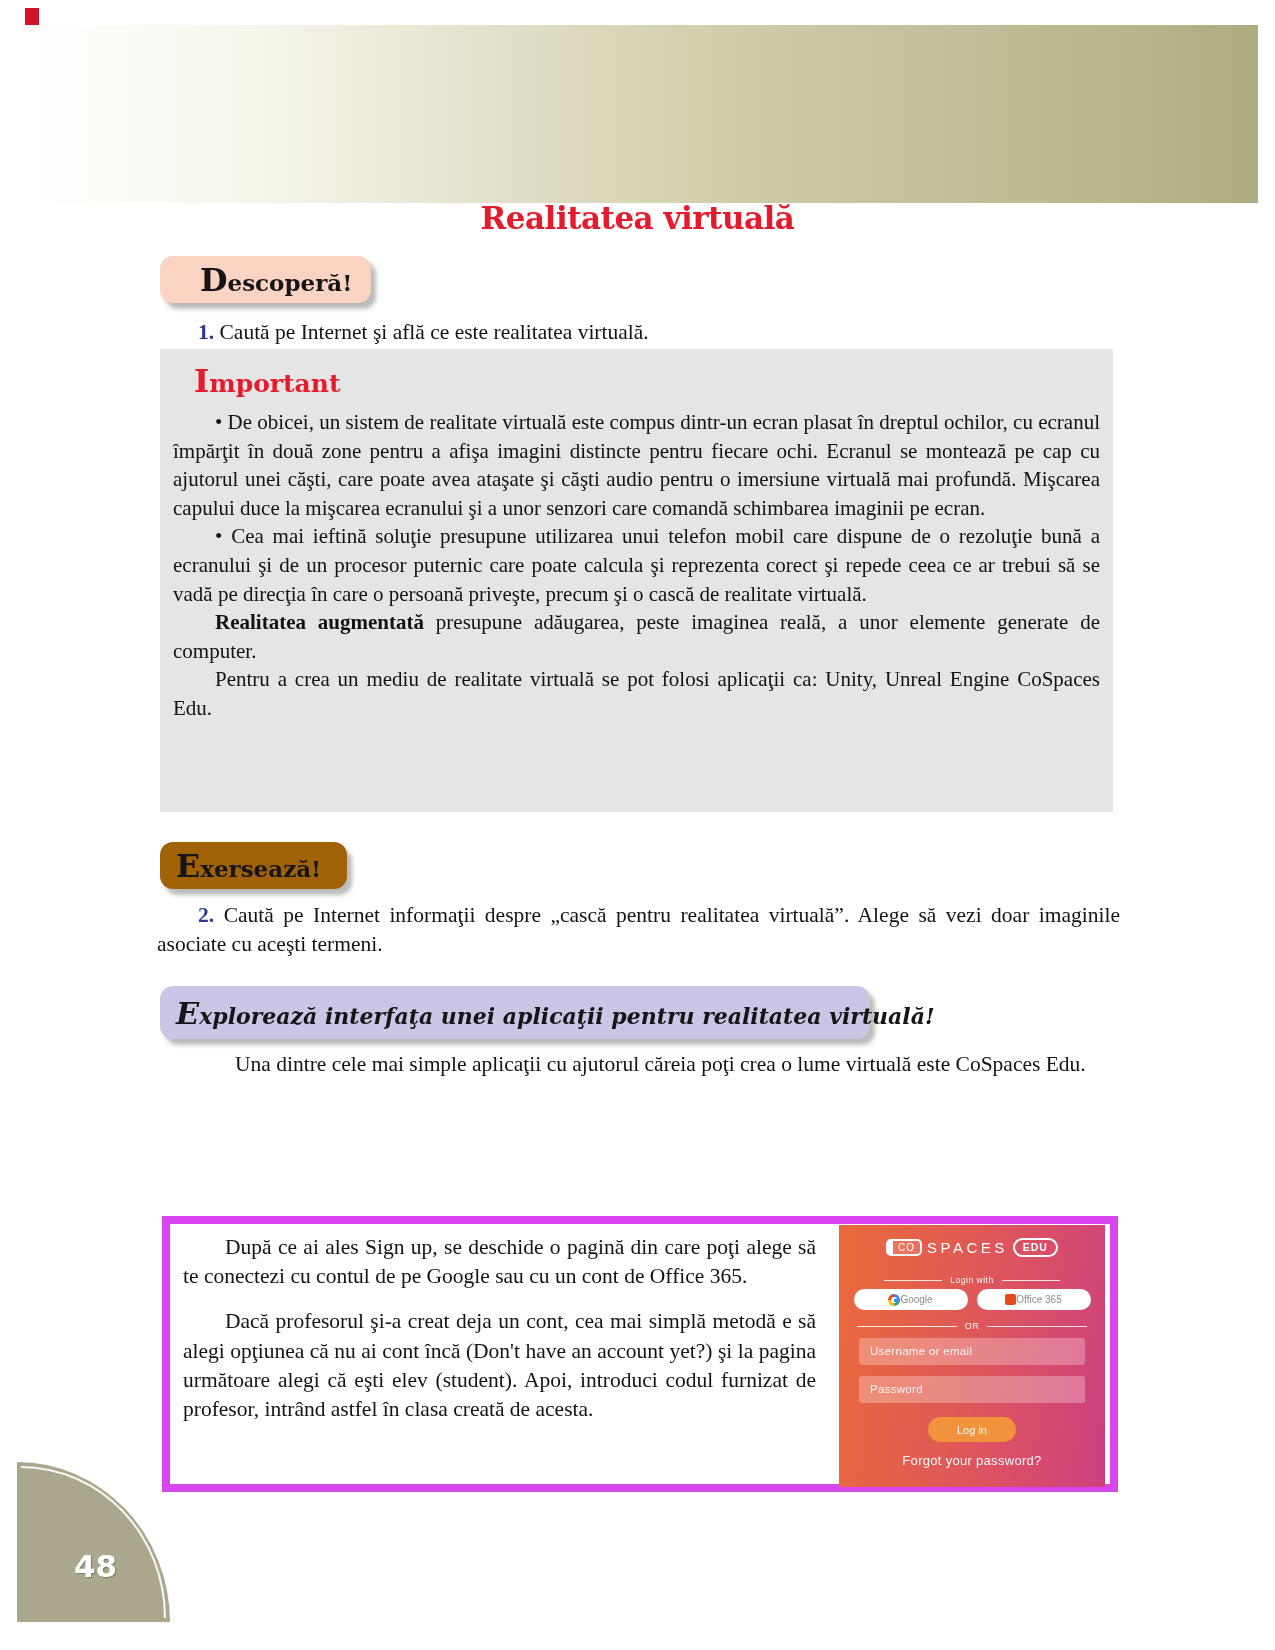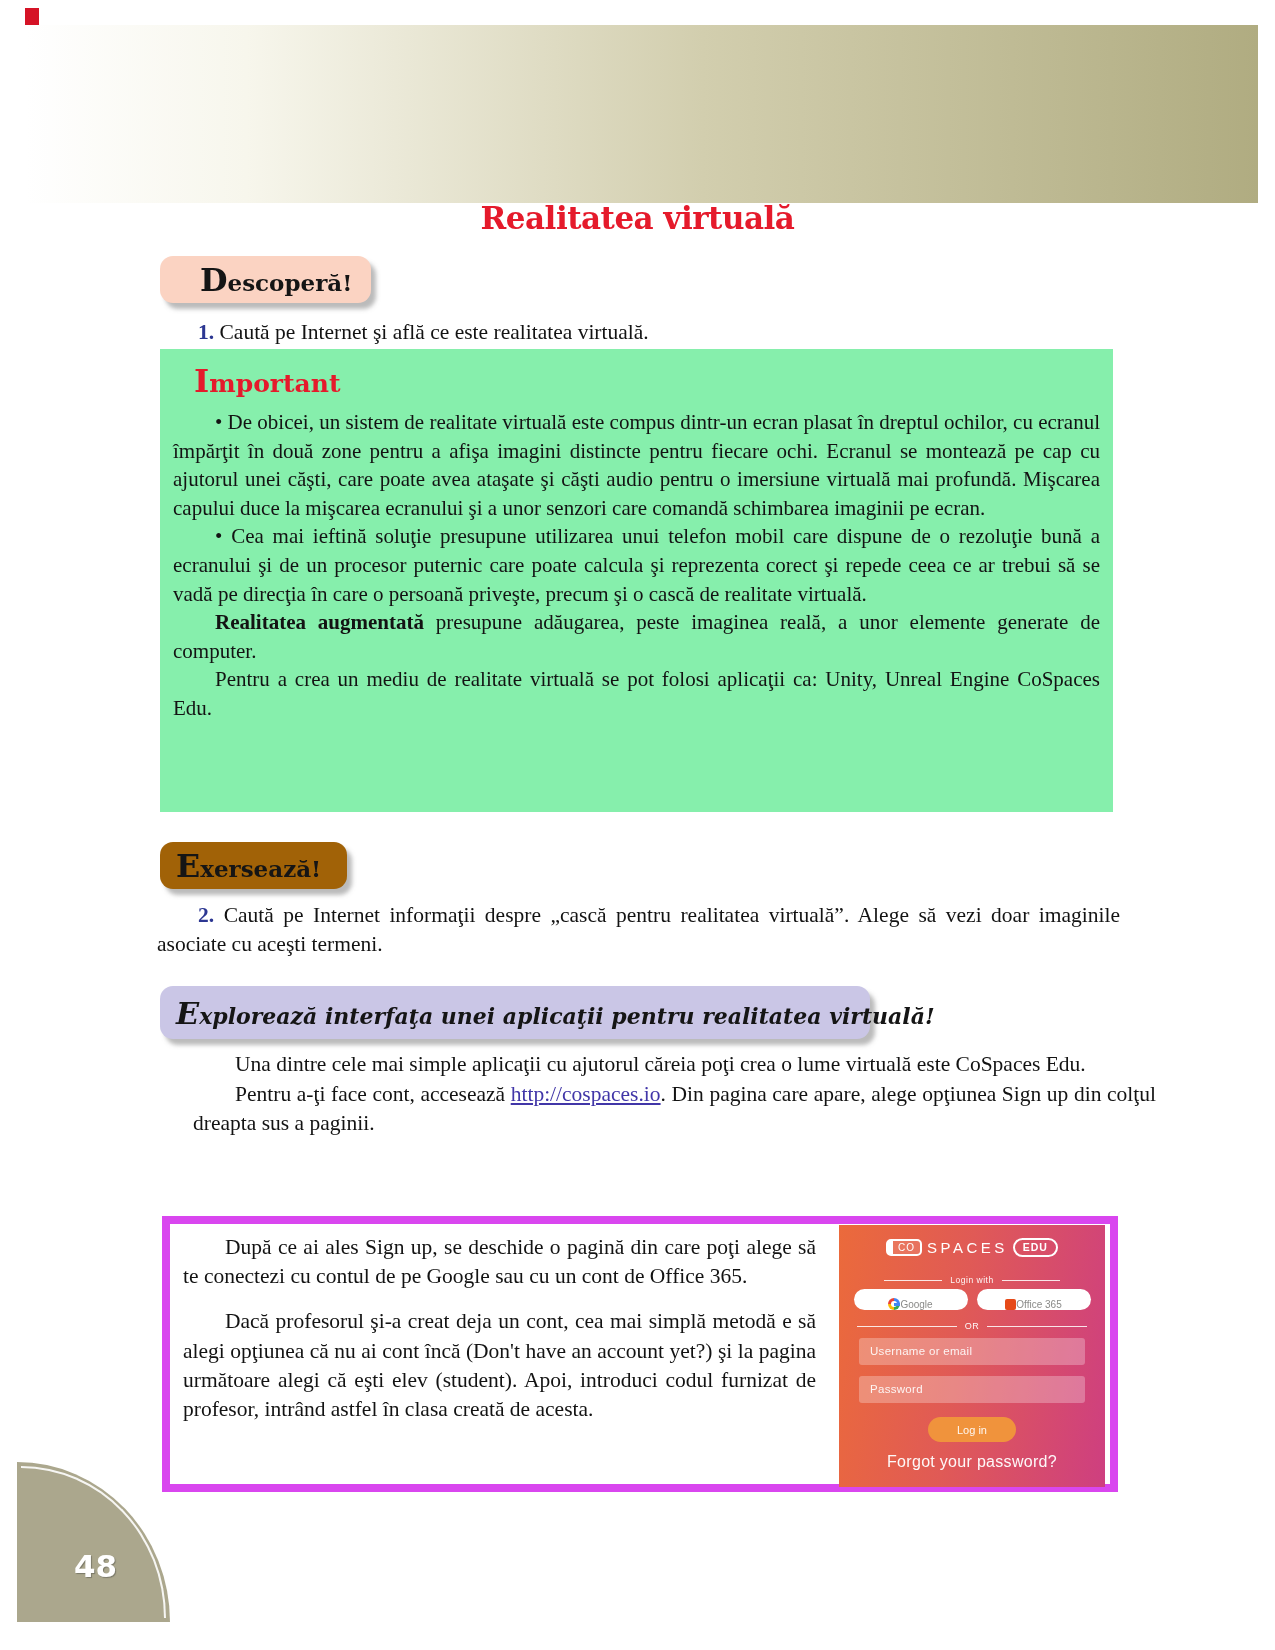--- a/index.html
+++ b/index.html
@@ -18,21 +18,21 @@
   .badge-label::first-letter{font-size:1.38em;}
   .badge-descopera{left:160px;top:256px;width:155px;height:47px;background:#fbd3c2;font-size:23px;padding-left:40px;}
   .badge-exerseaza{left:160px;top:842px;width:155px;height:47px;background:#a16207;font-size:23px;}
   .badge-exploreaza{left:160px;top:986px;width:678px;height:53px;background:#cac6e6;font-size:22px;font-style:italic;}
 
   .task{position:absolute;left:157px;width:963px;margin:0;font-size:21.5px;line-height:29px;text-align:justify;text-indent:41px;}
   .task-1{top:318px;}
   .task-2{top:901px;}
   .num{color:#2c3792;font-weight:700;}
 
-  .important-box{position:absolute;left:160px;top:349px;width:953px;height:463px;background:#86efac;
+  .important-box{position:absolute;left:160px;top:349px;width:953px;height:463px;background:#e5e5e5;
     box-sizing:border-box;padding:6px 13px 0 13px;}
   .important-heading{margin:6px 0 8px 21px;font-family:"DejaVu Serif",serif;font-size:25px;font-weight:700;color:#e51a2b;}
   .important-heading::first-letter{font-size:1.3em;}
   .body-p{margin:0;font-size:21px;line-height:28.6px;text-align:justify;text-indent:42px;}
 
   .explore-text{position:absolute;left:157px;top:1050px;width:963px;margin-left:36px;}
   .explore-text .body-p{font-size:21.5px;line-height:29.5px;}
   .link{color:#4136a8;text-decoration:underline;cursor:pointer;}
 
   .info-box{position:absolute;left:162px;top:1216px;width:956px;height:276px;border:8px solid #d946ef;
@@ -50,34 +50,34 @@
   .cs-spaces{font-size:15px;letter-spacing:3.5px;font-weight:400;}
   .cs-edu{border:2px solid #fff;border-radius:11px;padding:0 8px;font-size:10.5px;font-weight:700;letter-spacing:1px;line-height:15px;}
   .cs-divider{position:absolute;left:0;width:100%;display:flex;align-items:center;justify-content:center;gap:8px;
     font-size:8.5px;letter-spacing:0.5px;color:rgba(255,255,255,0.95);}
   .cs-divider .line{height:1px;background:rgba(255,255,255,0.85);}
   .cs-div-login{top:50px;}
   .cs-div-login .line{width:58px;}
   .cs-div-or{top:96px;font-size:9px;}
   .cs-div-or .line{width:100px;}
   .cs-btnrow{position:absolute;top:64px;left:0;width:100%;display:flex;justify-content:center;gap:9px;}
-  .cs-btn{display:flex;align-items:flex-end;justify-content:center;width:114px;height:21px;border:none;
+  .cs-btn{display:flex;align-items:center;justify-content:center;width:114px;height:21px;border:none;
     border-radius:11px;background:#fff;color:#8a8a88;font-size:10px;font-family:"Liberation Sans",sans-serif;padding:0;cursor:pointer;}
   .g-icon{position:relative;width:12px;height:12px;border-radius:50%;
     background:conic-gradient(#4285f4 0 25%,#34a853 25% 50%,#fbbc05 50% 75%,#ea4335 75% 100%);}
   .g-icon::after{content:"";position:absolute;inset:3px;border-radius:50%;background:#fff;}
   .g-icon::before{content:"";position:absolute;top:5px;right:0;width:6px;height:3px;background:#4285f4;z-index:1;}
   .o-icon{width:11px;height:11px;background:#e64a19;border-radius:2px;}
   .cs-input{position:absolute;left:20px;width:226px;height:27px;border-radius:3px;background:rgba(255,255,255,0.28);
     color:rgba(255,255,255,0.9);font-size:11.5px;line-height:27px;padding-left:11px;box-sizing:border-box;letter-spacing:0.3px;}
   .cs-user{top:113px;}
   .cs-pass{top:151px;}
   .cs-login{position:absolute;top:192px;left:50%;transform:translateX(-50%);width:88px;height:25px;border:none;
     border-radius:12.5px;background:#f0933c;color:rgba(255,255,255,0.92);font-size:11px;font-family:"Liberation Sans",sans-serif;cursor:pointer;}
-  .cs-link{position:absolute;left:0;width:100%;text-align:center;font-size:16px;color:rgba(255,255,255,0.96);letter-spacing:0.3px;cursor:pointer;}
+  .cs-link{position:absolute;left:0;width:100%;text-align:center;font-size:13px;color:rgba(255,255,255,0.96);letter-spacing:0.3px;cursor:pointer;}
   .cs-forgot{top:228px;}
   .cs-noacct{top:249px;margin-top:36px;}
 
   .page-corner{position:absolute;left:17px;top:1462px;width:153px;height:160px;background:#aba78d;
     border-top-right-radius:100% 100%;}
   .page-corner::after{content:"";position:absolute;inset:4px;border-top-right-radius:100% 100%;
     border-top:2px solid #fff;border-right:2px solid #fff;opacity:0.9;}
   .page-number{position:absolute;left:57px;top:86px;font-family:"DejaVu Sans",sans-serif;font-weight:700;
     font-size:31px;color:#fff;text-shadow:1px 1px 1px rgba(90,90,80,0.6);}
 </style>
@@ -110,21 +110,20 @@
   </div>
 
   <p class="task task-2"><span class="num">2.</span> <span>Caută pe Internet informaţii despre „cască pentru realitatea virtuală”. Alege să vezi doar imaginile asociate cu aceşti termeni.</span></p>
 
   <div class="badge badge-exploreaza">
     <span class="badge-label">Explorează interfaţa unei aplicaţii pentru realitatea virtuală!</span>
   </div>
 
   <div class="explore-text">
     <p class="body-p">Una dintre cele mai simple aplicaţii cu ajutorul căreia poţi crea o lume virtuală este CoSpaces Edu.</p>
-    <p class="body-p"><span>Pentru a-ţi face cont, accesează </span><a class="link">http://cospaces.io</a><span>. Din pagina care apare, alege opţiunea Sign up din colţul dreapta sus a paginii.</span></p>
   </div>
 
   <div class="info-box">
     <div class="info-text">
       <p class="body-p p1">După ce ai ales Sign up, se deschide o pagină din care poţi alege să te conectezi cu contul de pe Google sau cu un cont de Office 365.</p>
       <p class="body-p p2">Dacă profesorul şi-a creat deja un cont, cea mai simplă metodă e să alegi opţiunea că nu ai cont încă (Don't have an account yet?) şi la pagina următoare alegi că eşti elev (student). Apoi, introduci codul furnizat de profesor, intrând astfel în clasa creată de acesta.</p>
     </div>
 
     <div class="cospaces">
       <div class="cs-logo">

